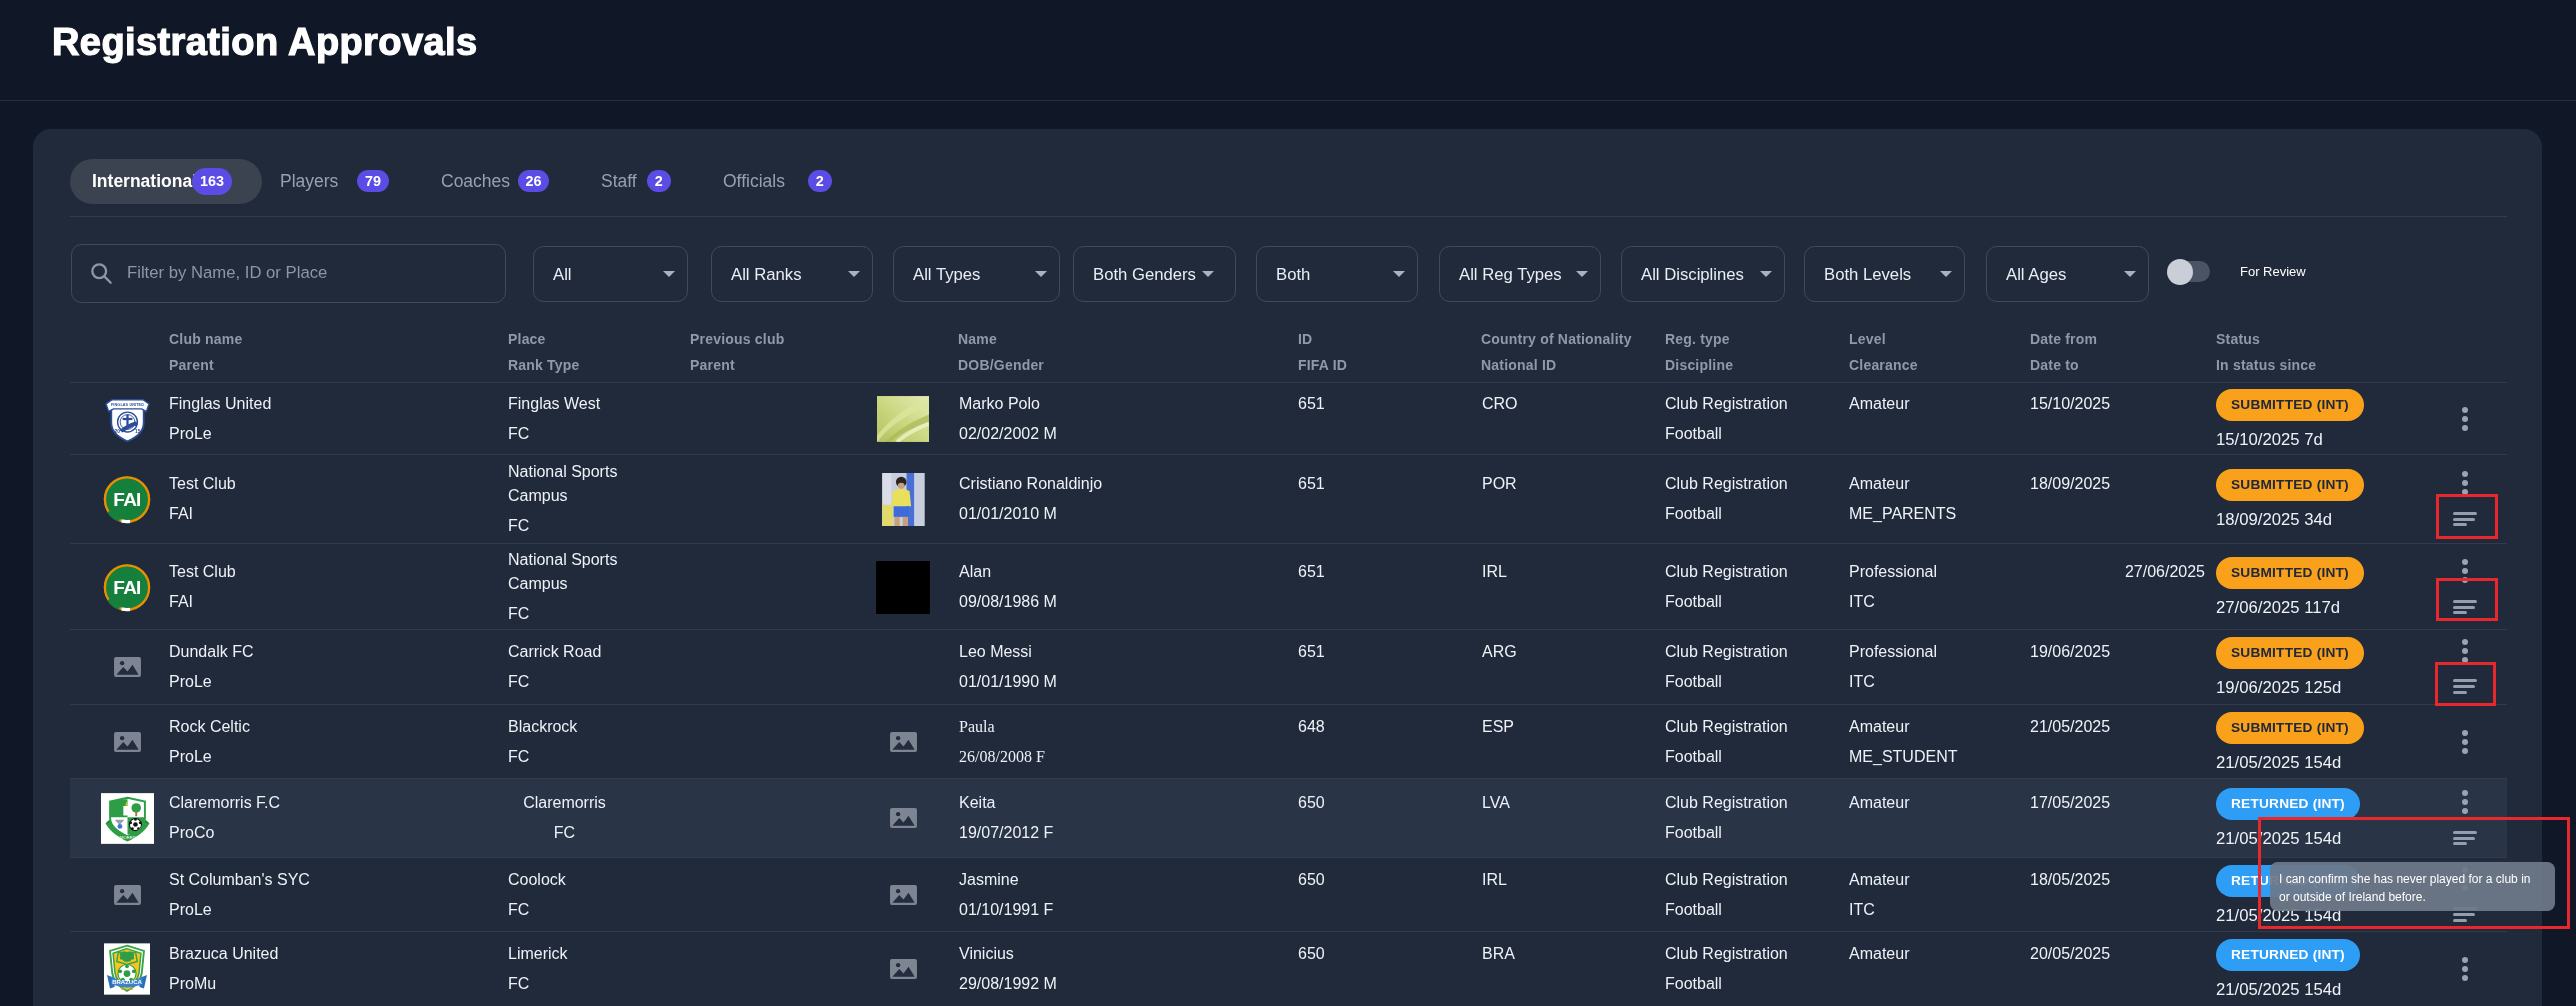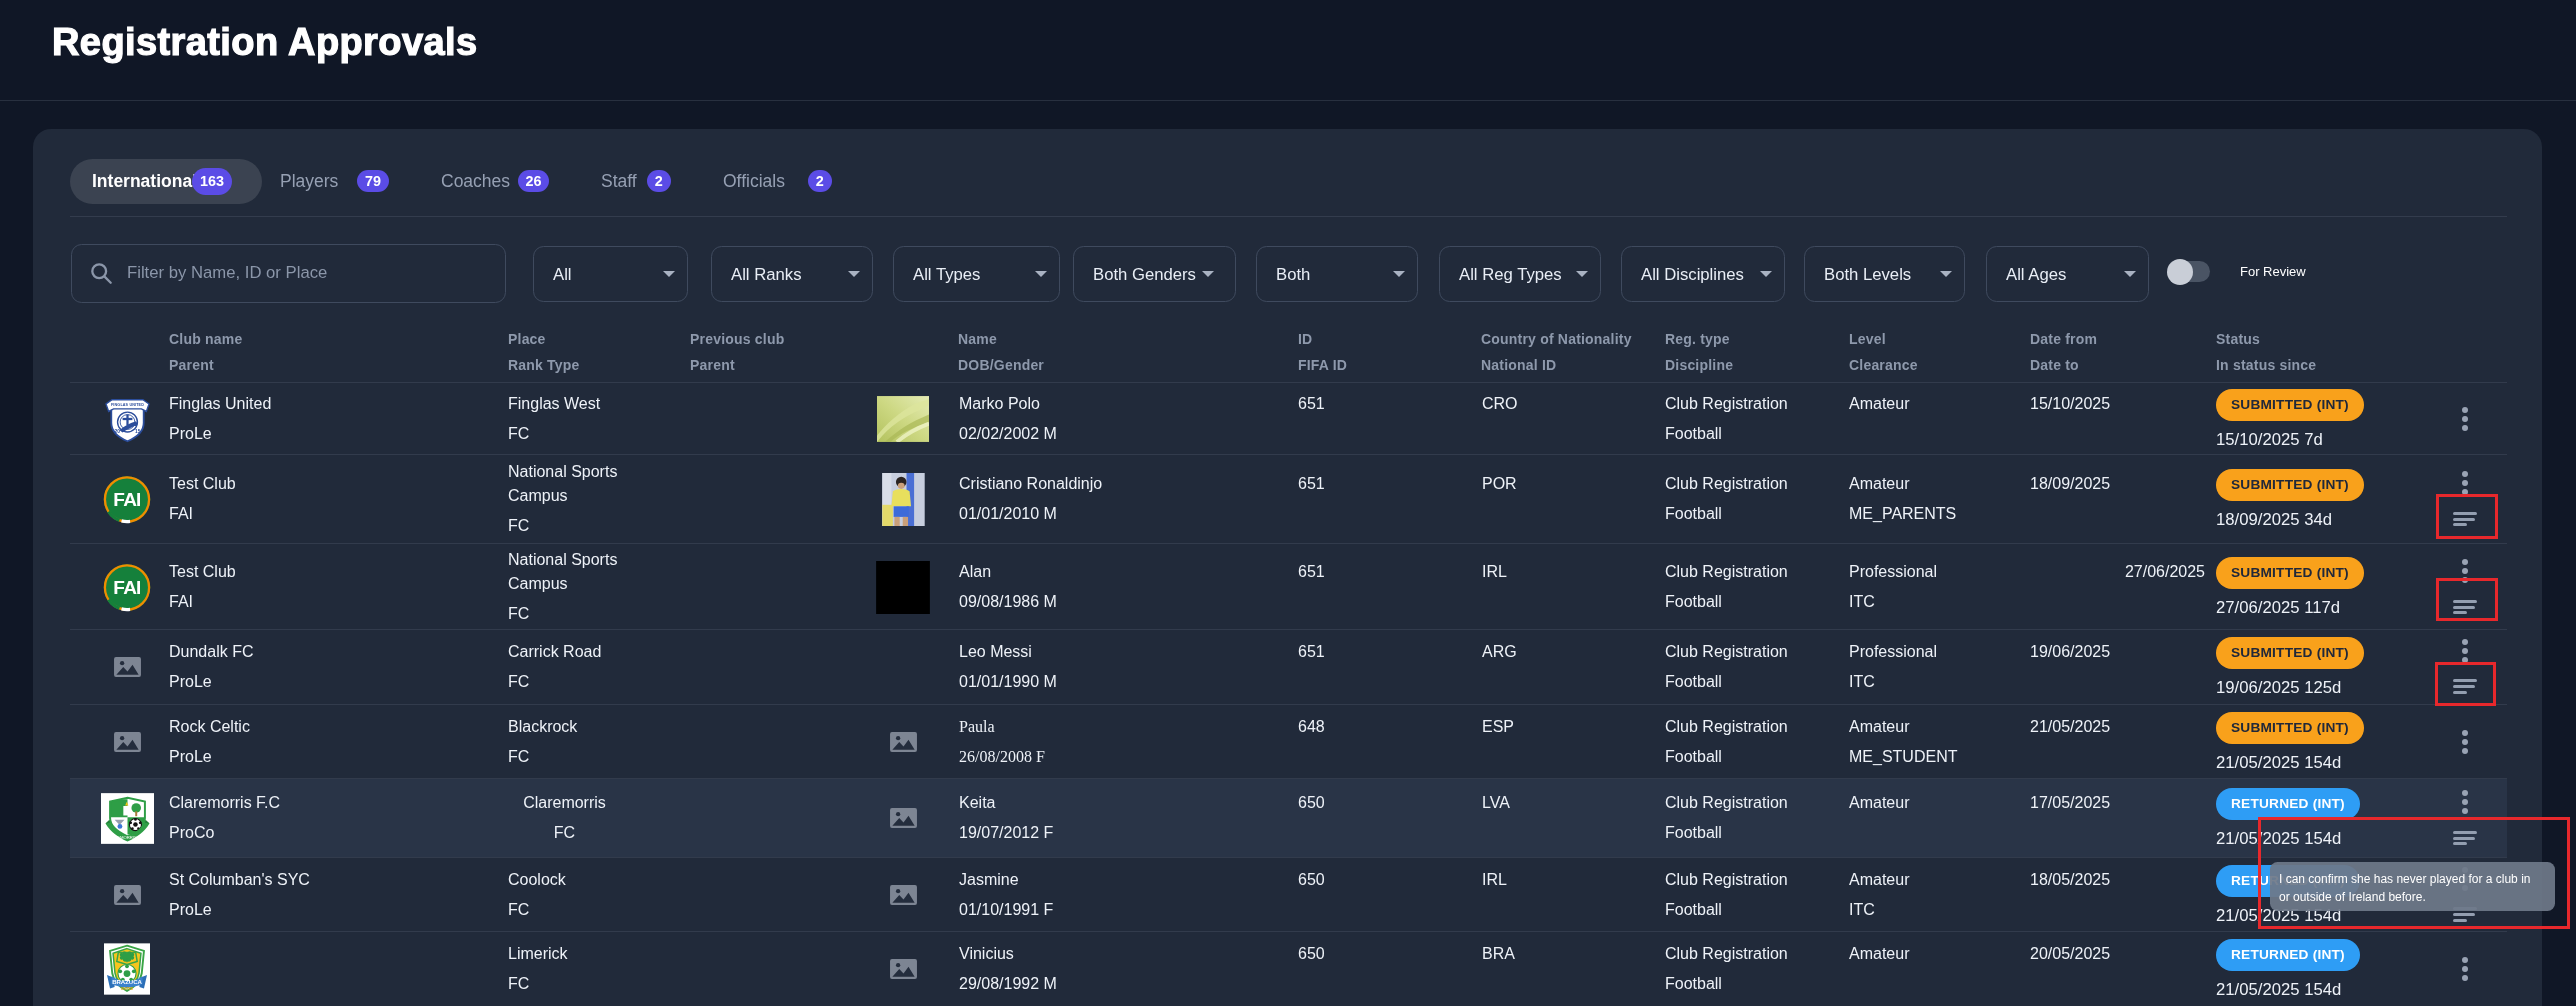--- a/index.html
+++ b/index.html
@@ -660,20 +660,24 @@
             <circle cx="39.5" cy="37" r="2.5" fill="#2e9e46"></circle>
             <circle cx="25" cy="48" r="2.5" fill="#2e9e46"></circle>
             <circle cx="36" cy="48" r="2.5" fill="#2e9e46"></circle>
             <path d="M4 42 L14 46 L14 58 L8 60 Z" fill="#2c6fb7"></path>
             <path d="M57 42 L47 46 L47 58 L53 60 Z" fill="#2c6fb7"></path>
             <path d="M10 44 C24 52 37 52 51 44 L51 54 C37 60 24 60 10 54 Z" fill="#3c82cc"></path>
             <text x="30.5" y="53.5" font-size="8" font-weight="bold" fill="#ffffff" text-anchor="middle">BRAZUCA</text>
             <text x="30.5" y="62" font-size="4.5" font-weight="bold" fill="#e8a81c" text-anchor="middle">UNITED</text>
           </svg>
         </div>
+    <div class="cell" style="left:99px; width:289px;">
+          <div class="l1">Brazuca United</div>
+          <div class="l2">ProMu</div>
+        </div>
     <div class="cell" style="left:438px; width:137px;">
           <div class="l1">Limerick</div>
           <div class="l2">FC</div>
         </div>
     <div class="photoc">
           <svg width="27" height="20" viewBox="0 0 35 26">
             <rect width="35" height="26" rx="2.5" fill="#7d8593"></rect>
             <circle cx="10.5" cy="8" r="2.8" fill="#242d3d"></circle>
             <path d="M3 23 L12 13 L17.5 19 L24 10 L32 23 Z" fill="#242d3d"></path>
           </svg>

